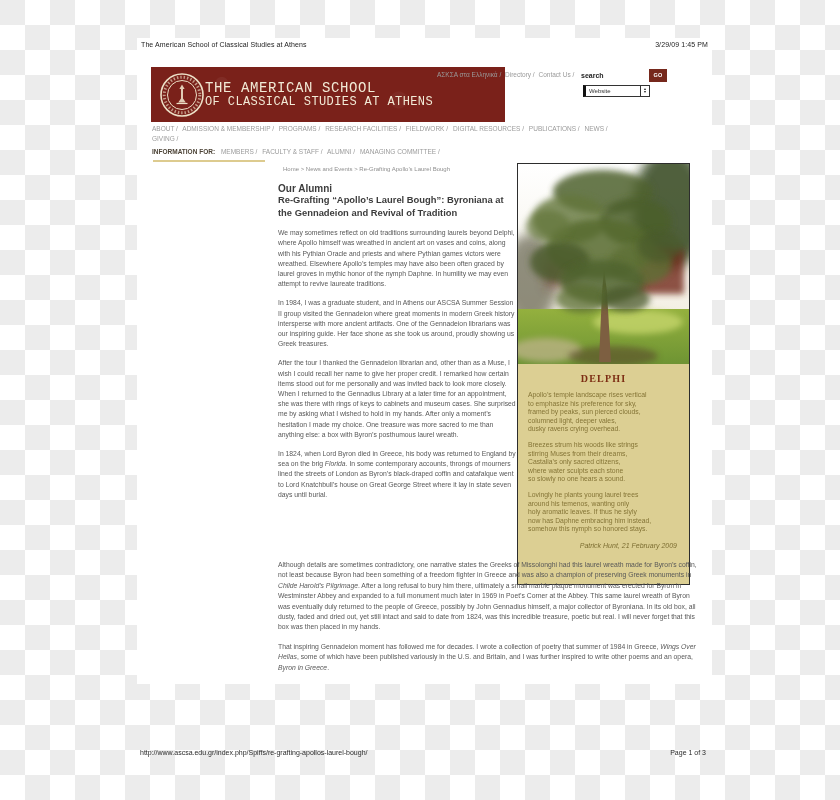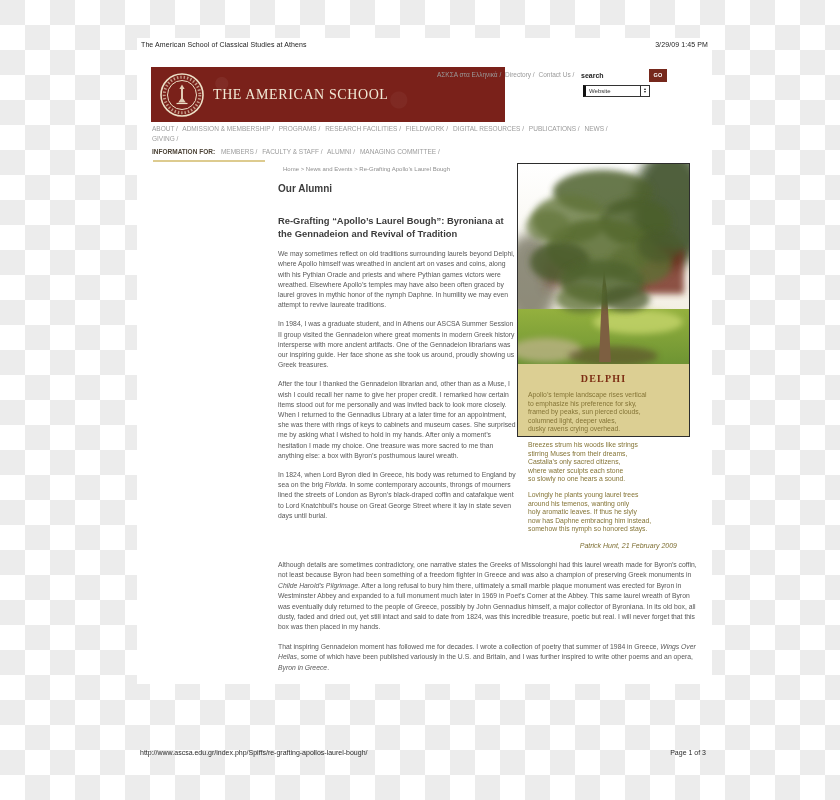--- a/index.html
+++ b/index.html
@@ -13,21 +13,21 @@
   .page { position:absolute; left:137px; top:38px; width:575px; height:646px; background:#fff; }
 
   .print-header { position:absolute; left:4px; top:3px; width:567px; display:flex; justify-content:space-between;
     font-size:7px; color:#1c1c1c; letter-spacing:.1px; }
 
   .banner { position:absolute; left:14px; top:29px; width:354px; height:55px; background:#7a211a;
     background-image:radial-gradient(circle at 20% 30%, rgba(255,255,255,.05) 0 6px, transparent 7px),
                      radial-gradient(circle at 70% 60%, rgba(255,255,255,.04) 0 8px, transparent 9px);
     display:flex; align-items:center; }
   .seal { width:46px; height:46px; margin-left:8px; flex:0 0 auto; }
-  .banner-text { margin-left:8px; color:#f2ead6; font-family:Liberation Serif, serif; }
+  .banner-text { color:#f2ead6; font-family:Liberation Mono, monospace; }
   .banner-line1 { font-size:14px; letter-spacing:.6px; line-height:16px; }
   .banner-line2 { font-size:12px; letter-spacing:.4px; line-height:13px; }
 
   .u-links { position:absolute; left:300px; top:33px; width:160px; font-size:6.5px; color:#9a9a9a; }
   .u-links span { margin-right:2px; }
   .u-search { position:absolute; left:444px; top:34px; font-size:7px; font-weight:bold; color:#222; width:60px; }
   .u-go { position:absolute; left:512px; top:31px; width:18px; height:13px; background:#76281c; color:#fff;
     font-size:5.5px; font-weight:bold; text-align:center; line-height:13px; border:none; letter-spacing:.3px; }
   .u-select { position:absolute; left:446px; top:47px; width:67px; height:12px; background:#fff;
     border:1px solid #333; border-left:3px solid #111; display:flex; align-items:center; }
@@ -38,27 +38,27 @@
   .nav1 { position:absolute; left:15px; top:86px; width:520px; font-size:6.5px; color:#9b9b9b; line-height:10px; }
   .nav1 span, .nav2 span { margin-right:3px; }
   .nav2 { position:absolute; left:15px; top:110px; width:520px; font-size:6.5px; color:#9b9b9b; }
   .nav2 .info-label { color:#4c4336; font-weight:bold; margin-right:4px; }
   .goldline { position:absolute; left:16px; top:122px; width:112px; height:2px; background:#ddcb8f; }
 
   .breadcrumb { position:absolute; left:146px; top:128px; font-size:6px; color:#8f8f8f; }
 
   .article { position:absolute; left:141px; top:145px; width:238px; color:#565656; }
   .section-heading { font-size:10px; font-weight:bold; color:#3c3c3c; }
-  .article-title { margin-top:21px; font-size:9.4px; font-weight:bold; color:#3c3c3c; line-height:12.6px; }
+  .article-title { margin-top:0; font-size:9.4px; font-weight:bold; color:#3c3c3c; line-height:12.6px; }
   .article p { margin-top:9px; font-size:6.8px; line-height:10.2px; color:#585858; }
   .article-wide { position:absolute; left:141px; top:513px; width:421px; }
   .article-wide p { margin-top:9px; font-size:6.8px; line-height:10.4px; color:#585858; }
   .em { font-style:italic; }
 
-  .sidebar { position:absolute; left:380px; top:125px; width:173px; height:274px; border:1px solid #2d2d2d; background:#dccf93; }
+  .sidebar { position:absolute; left:380px; top:125px; width:173px; height:422px; border:1px solid #2d2d2d; background:#dccf93; }
   .photo { width:171px; height:200px; overflow:hidden; }
   .photo svg { display:block; }
   .delphi { padding:9px 10px 0 10px; }
   .delphi-title { text-align:center; font-family:"Liberation Serif", serif; font-weight:bold; font-size:10px;
     letter-spacing:1.2px; color:#7c2d13; }
   .stanza { margin-top:7px; font-size:6.8px; line-height:8.6px; color:#857537; white-space:pre-line; }
   .signature { margin-top:8px; text-align:right; font-style:italic; font-size:7px; color:#7d6e32; padding-right:2px; }
 
   .print-footer { position:absolute; left:140px; top:749px; width:566px; display:flex; justify-content:space-between;
     font-size:7px; color:#2a2a2a; }
@@ -78,20 +78,21 @@
     <div class="banner">
       <svg class="seal" viewBox="0 0 46 46">
         <circle cx="23" cy="23" r="21" fill="none" stroke="#ecdfc6" stroke-width="1.6"></circle>
         <circle cx="23" cy="23" r="14.5" fill="none" stroke="#ecdfc6" stroke-width="1"></circle>
         <circle cx="23" cy="23" r="17.8" fill="none" stroke="#ecdfc6" stroke-width="3" stroke-dasharray="1.4 2" opacity="0.65"></circle>
         <path d="M23 12.5 l2.6 4.6 -1.6 0 0 9.5 2.8 4 -7.6 0 2.8 -4 0 -9.5 -1.6 0 Z" fill="#ecdfc6" opacity="0.9"></path>
         <path d="M17.5 31.5 h11" stroke="#ecdfc6" stroke-width="1.2"></path>
       </svg>
       <div class="banner-text">
         <div class="banner-line1">THE AMERICAN SCHOOL</div>
+        <div class="banner-line2">OF CLASSICAL STUDIES AT ATHENS</div>
       </div>
     </div>
 
     <div class="u-links">
       <span>ΑΣΚΣΑ στα Ελληνικά /</span>
       <span>Directory /</span>
       <span>Contact Us /</span>
     </div>
     <div class="u-search">search</div>
     <button class="u-go">GO</button>

